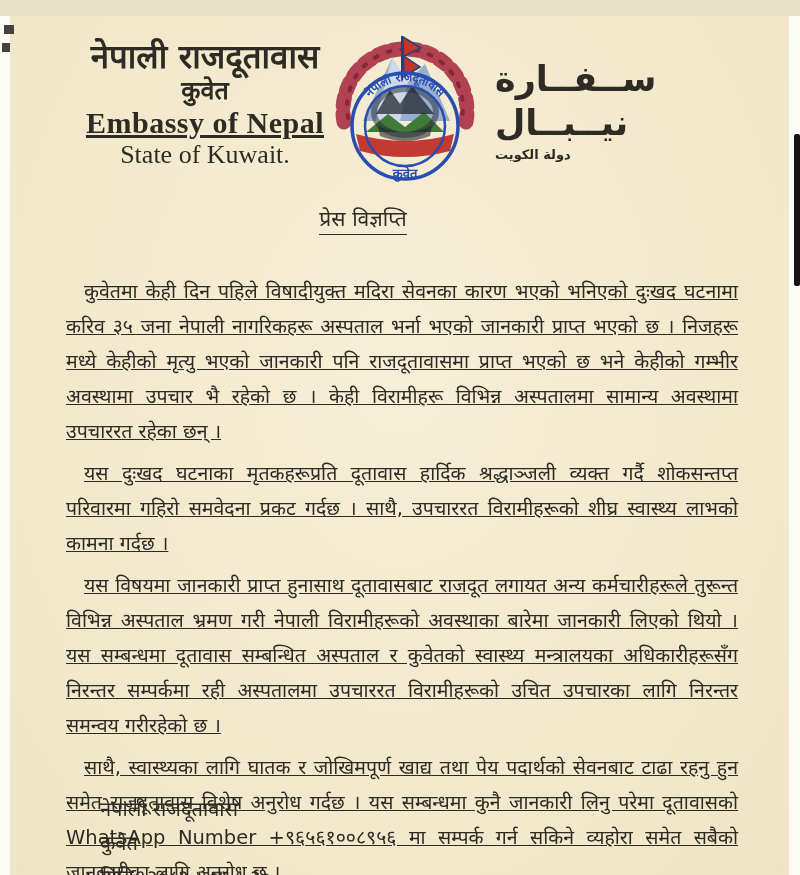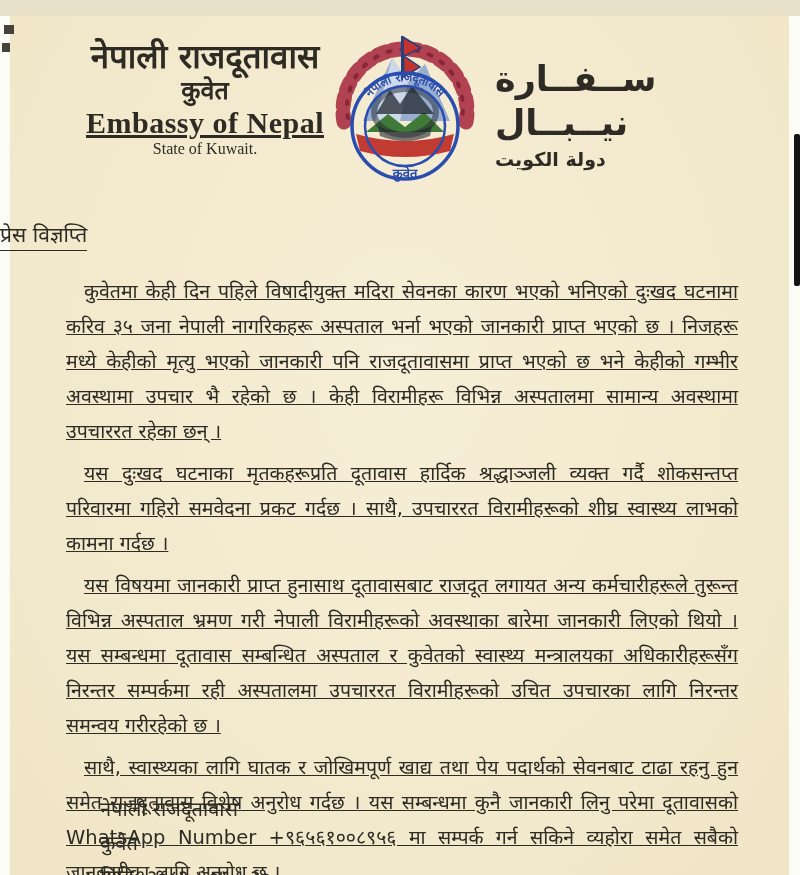--- a/index.html
+++ b/index.html
@@ -17,30 +17,30 @@
   .edge-right-dark{position:absolute;right:0;top:118px;width:6px;height:152px;background:#141414;border-radius:2px;}
   .speck{position:absolute;background:#45433c;}
   .speck.s1{left:4px;top:9px;width:10px;height:9px;}
   .speck.s2{left:2px;top:27px;width:8px;height:9px;}
 
   
   .hdr-left{position:absolute;left:55px;top:22px;width:300px;text-align:center;}
   .hdr-left .np1{font-size:33px;font-weight:bold;line-height:1.15;}
   .hdr-left .np2{font-size:25px;font-weight:bold;line-height:1.2;}
   .hdr-left .en1{font-family:"Liberation Serif", serif;font-size:30px;font-weight:bold;line-height:1.1;letter-spacing:.5px;text-decoration:underline;}
-  .hdr-left .en2{font-family:"Liberation Serif", serif;font-size:16px;line-height:1.2;}
+  .hdr-left .en2{font-family:"Liberation Serif", serif;font-size:26px;line-height:1.2;}
 
   .hdr-right{position:absolute;left:495px;top:42px;width:295px;text-align:left;direction:rtl;}
   .hdr-right .ar1{font-size:35px;font-weight:bold;line-height:1.25;}
-  .hdr-right .ar2{font-size:19px;font-weight:bold;line-height:1.4;}
+  .hdr-right .ar2{font-size:13px;font-weight:bold;line-height:1.4;}
 
   .seal{position:absolute;left:330px;top:10px;width:150px;height:164px;}
 
   
-  .title-wrap{position:absolute;left:0;top:204px;width:726px;}
+  .title-wrap{position:absolute;left:0;top:188px;width:726px;text-align:center;}
   .doc-title{display:inline-block;font-size:21px;border-bottom:1.5px solid #2d2b24;padding-bottom:2px;}
 
   
   .body-text{position:absolute;left:66px;top:258px;width:672px;text-decoration:underline;}
   .body-text p{
     margin:0 0 7px 0;
     font-size:19.5px;line-height:35px;
     text-align:justify;text-indent:18px;
   }
 

